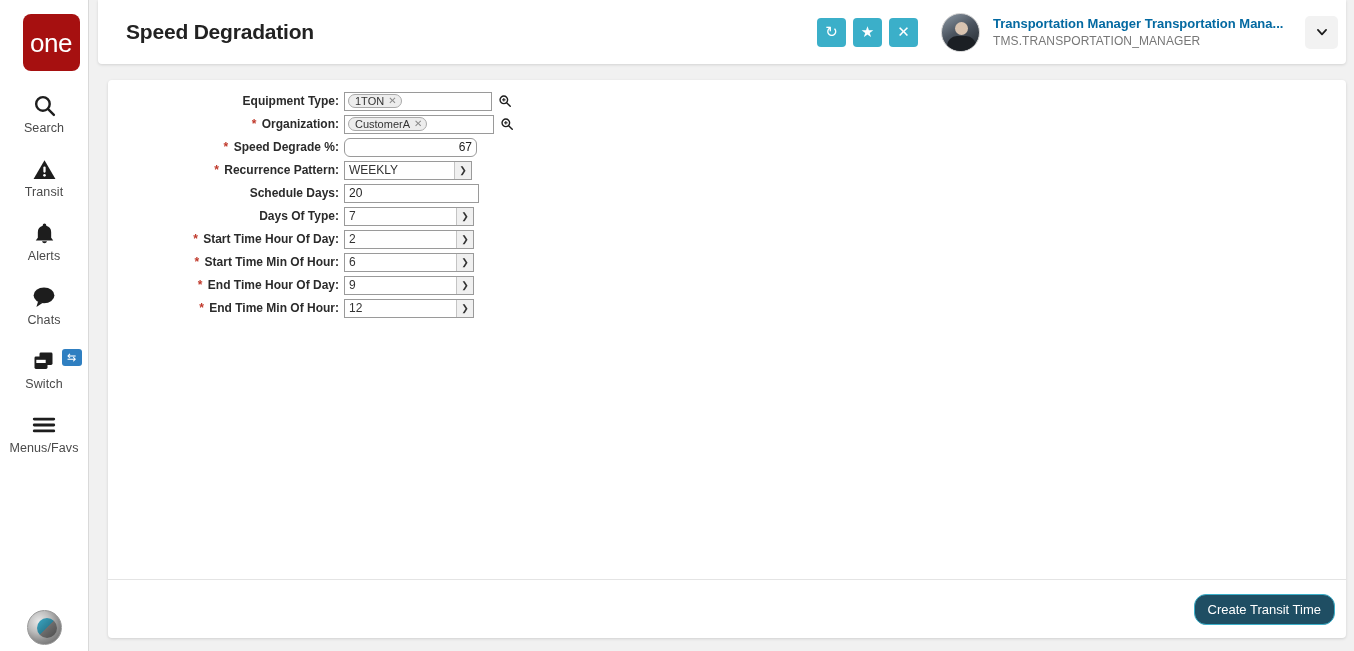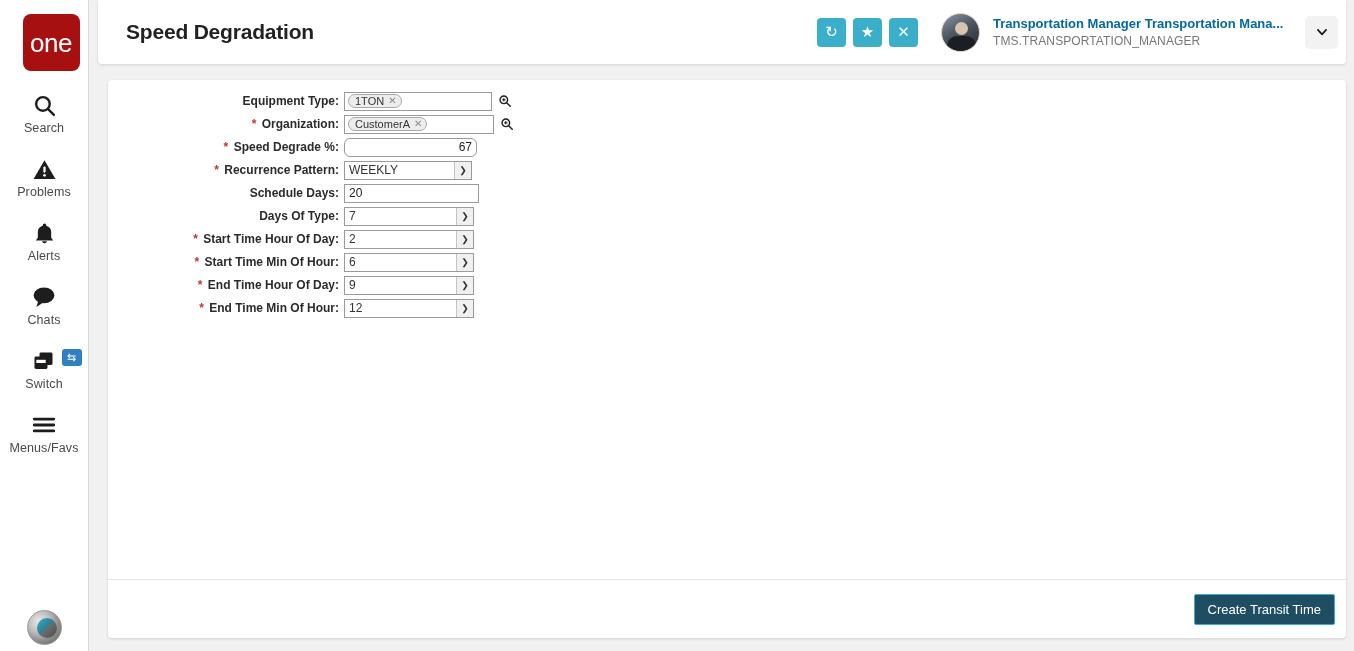--- a/index.html
+++ b/index.html
@@ -167,21 +167,21 @@
     border-top: 1px solid #e4e4e4;
     display: flex; align-items: center; justify-content: flex-end;
     padding-right: 11px;
   }
   .create-btn {
     background: #1f4e63;
     border: 1px solid #3bafc9;
     color: #ffffff;
     font-size: 13px;
     padding: 7px 13px;
-    border-radius: 2px;
+    border-radius: 12px;
     cursor: pointer;
     font-family: "Liberation Sans", sans-serif;
   }
 
   
   .row {
     display: flex; align-items: center;
     height: 22.5px; margin-bottom: 0.5px;
     padding-left: 10px;
   }
@@ -291,21 +291,21 @@
 
 
     <div class="nav-item">
       <div class="nav-icon">
         <svg width="25" height="25" viewBox="0 0 24 24" fill="#1d1d1d">
           <path d="M12 3 L22.5 21 H1.5 Z"></path>
           <rect x="10.9" y="9" width="2.2" height="6" fill="#ffffff" rx="1"></rect>
           <circle cx="12" cy="17.6" r="1.25" fill="#ffffff"></circle>
         </svg>
       </div>
-      <div class="nav-label">Problems</div>
+      <div class="nav-label">Transit</div>
     </div>
 
     <div class="nav-item">
       <div class="nav-icon">
         <svg width="25" height="25" viewBox="0 0 24 24" fill="#1d1d1d">
           <path d="M12 2.3 a1.7 1.7 0 0 1 1.7 1.7 v0.6 a6.4 6.4 0 0 1 4.7 6.1 V16 l2 2.6 H3.6 L5.6 16 v-5.3 a6.4 6.4 0 0 1 4.7-6.1 V4 A1.7 1.7 0 0 1 12 2.3 Z"></path>
           <path d="M9.6 19.5 a2.5 2.5 0 0 0 4.8 0 Z"></path>
         </svg>
       </div>
       <div class="nav-label">Alerts</div>

